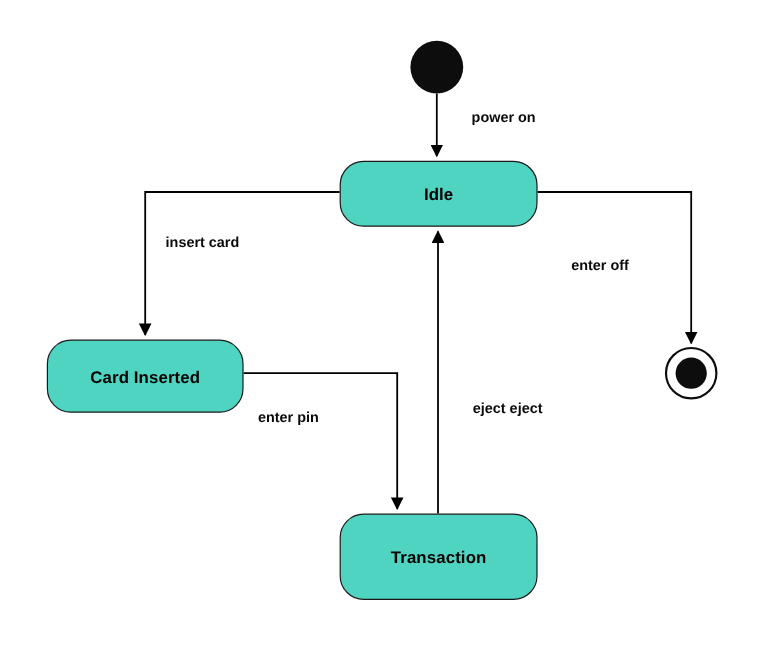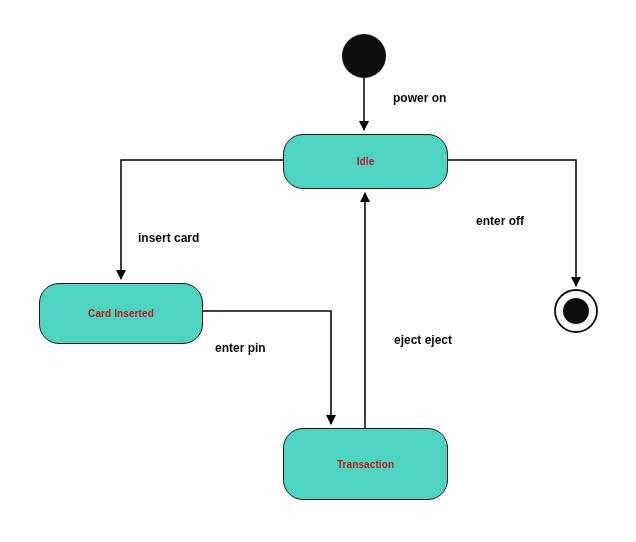--- a/index.html
+++ b/index.html
@@ -29,22 +29,22 @@
     background: #4FD4C1;
     border: 1.4px solid #1a1a1a;
     border-radius: 20px;
     display: flex;
     align-items: center;
     justify-content: center;
   }
   .state-label {
     font-family: "Liberation Sans", sans-serif;
     font-weight: bold;
-    font-size: 10px;
-    color: #b91c1c;
+    font-size: 14px;
+    color: #000000;
     letter-spacing: 0.1px;
     text-align: right;
     user-select: none;
   }
   .edge-label {
     position: absolute;
     font-family: "Liberation Sans", sans-serif;
     font-weight: bold;
     font-size: 12px;
     color: #0a0a0a;
@@ -87,21 +87,21 @@
   <div class="state-box" id="state-card-inserted" style="left:39px; top:283px; width:164px; height:61px;">
     <span class="state-label">Card Inserted</span>
   </div>
 
   <div class="state-box" id="state-transaction" style="left:283px; top:428px; width:165px; height:72px;">
     <span class="state-label">Transaction</span>
   </div>
 
   <div class="edge-label" style="left:393px; top:91px;">power on</div>
 
-  <div class="edge-label" style="left:138px; top:195px;margin-top:36px;">insert card</div>
+  <div class="edge-label" style="left:138px; top:195px;">insert card</div>
 
   <div class="edge-label" style="left:476px; top:214px;">enter off</div>
 
   <div class="edge-label" style="left:215px; top:341px;">enter pin</div>
 
   <div class="edge-label" style="left:394px; top:333px;">eject eject</div>
 
 </div>
 
 </body></html>

